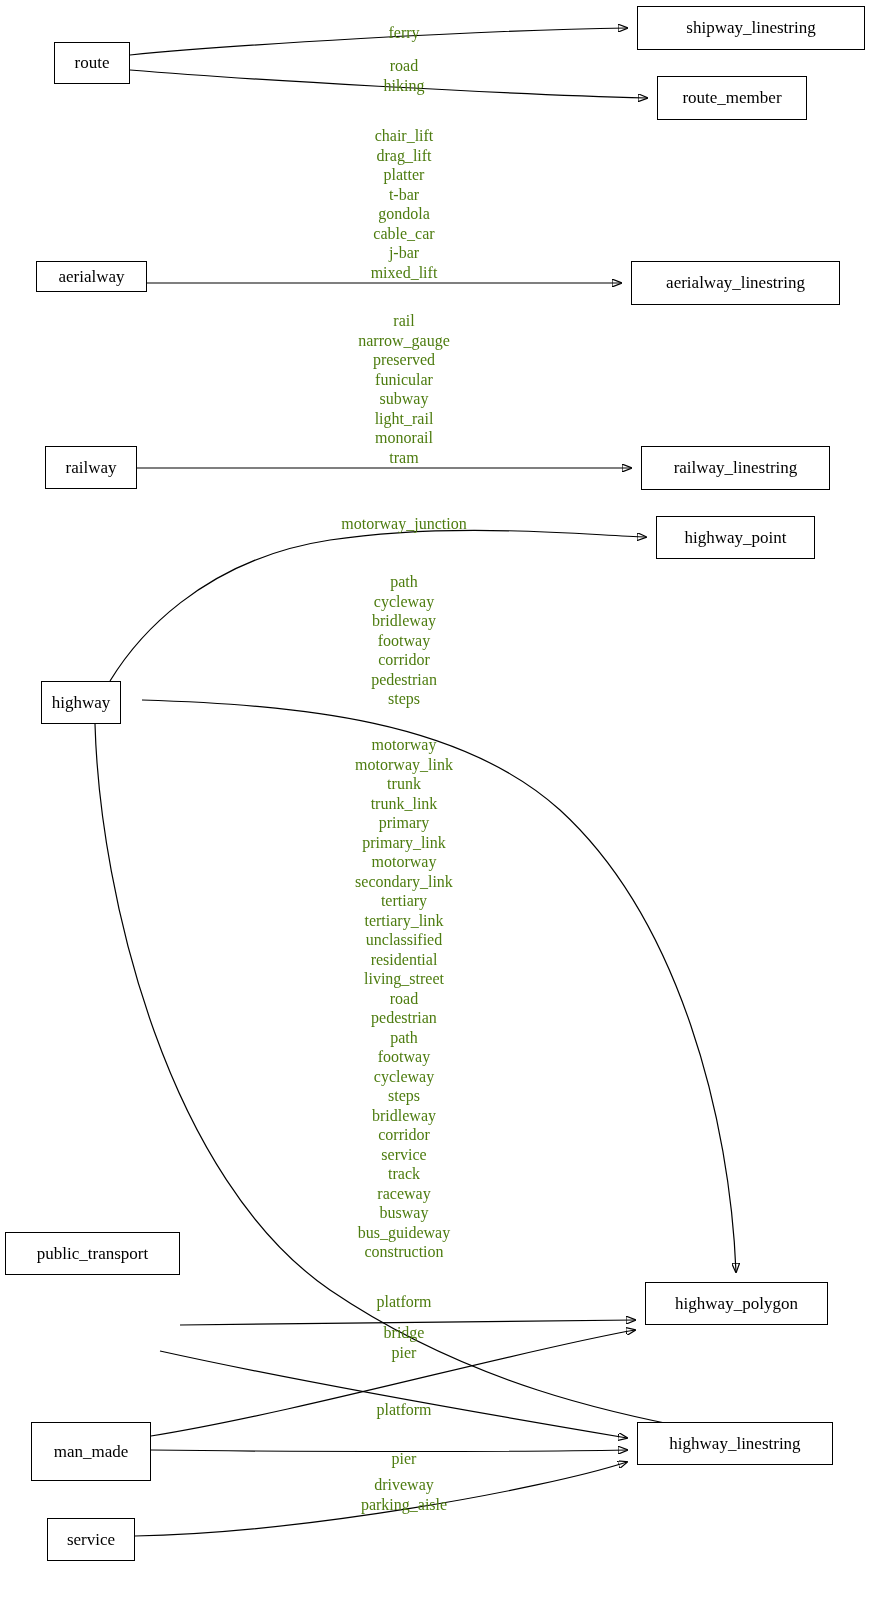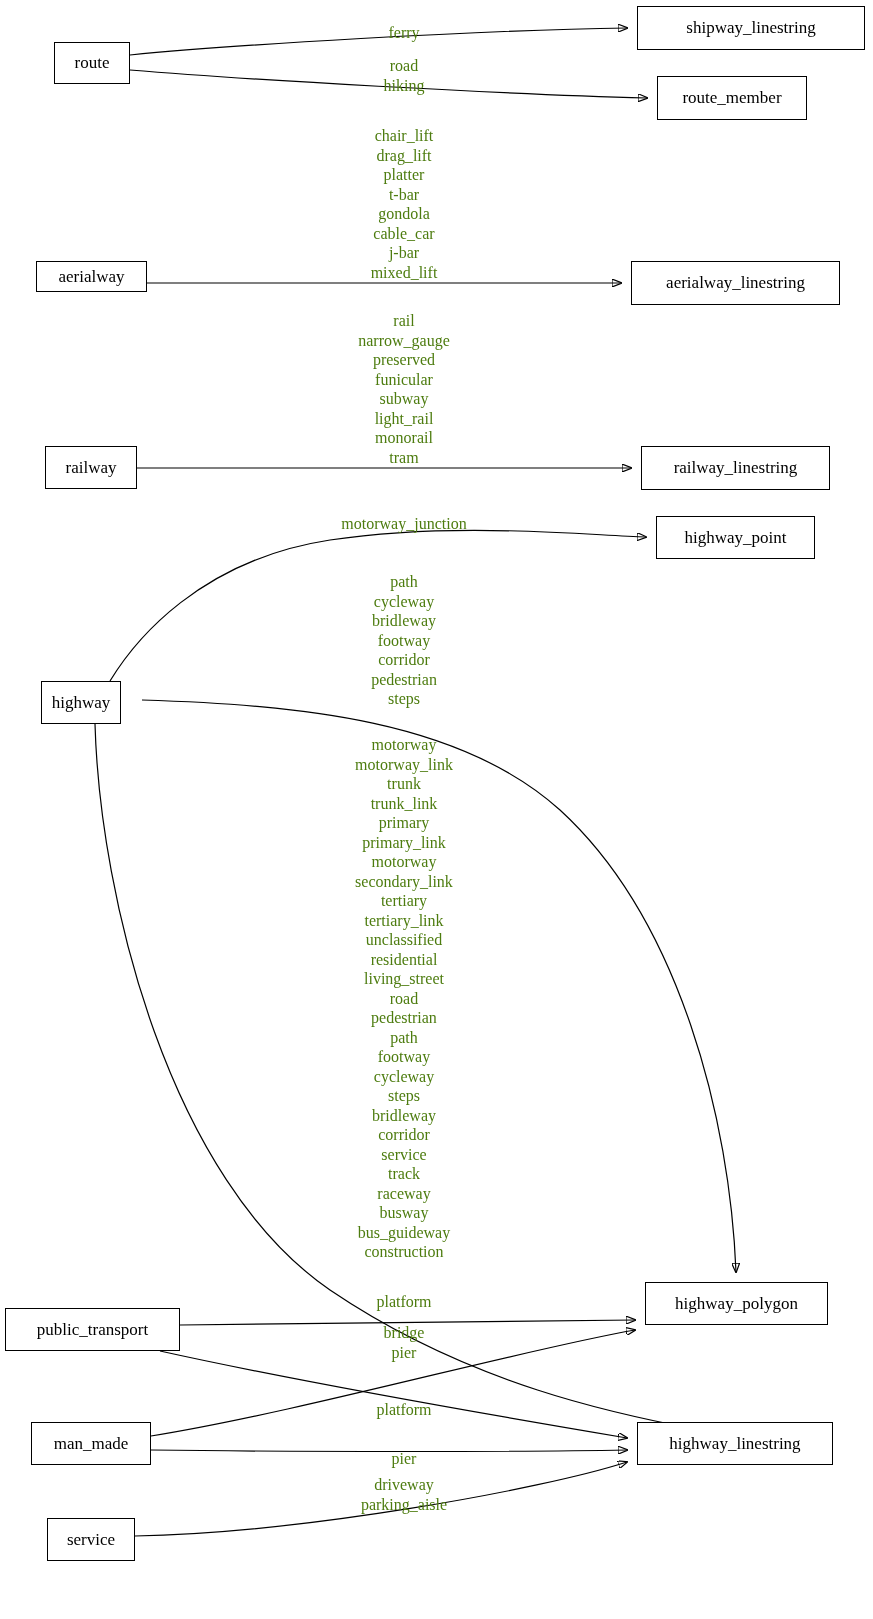--- a/index.html
+++ b/index.html
@@ -191,24 +191,24 @@
       </div>
       <div class="node" style="left: 656px; top: 516px; width: 159px; height: 43px;">
         <span>highway_point</span>
       </div>
       <div class="node" style="left: 41px; top: 681px; width: 80px; height: 43px;">
         <span>highway</span>
       </div>
       <div class="node" style="left: 645px; top: 1282px; width: 183px; height: 43px;">
         <span>highway_polygon</span>
       </div>
-      <div class="node" style="left: 5px; top: 1308px; width: 175px; height: 43px;">
+      <div class="node" style="left: 5px; top: 1232px; width: 175px; height: 43px;">
         <span>public_transport</span>
       </div>
-      <div class="node" style="left: 31px; top: 1422px; width: 120px; height: 43px;">
+      <div class="node" style="left: 31px; top: 1422px; width: 120px; height: 59px;">
         <span>man_made</span>
       </div>
       <div class="node" style="left: 637px; top: 1422px; width: 196px; height: 43px;">
         <span>highway_linestring</span>
       </div>
       <div class="node" style="left: 47px; top: 1518px; width: 88px; height: 43px;">
         <span>service</span>
       </div>
     </div>
 </div>

